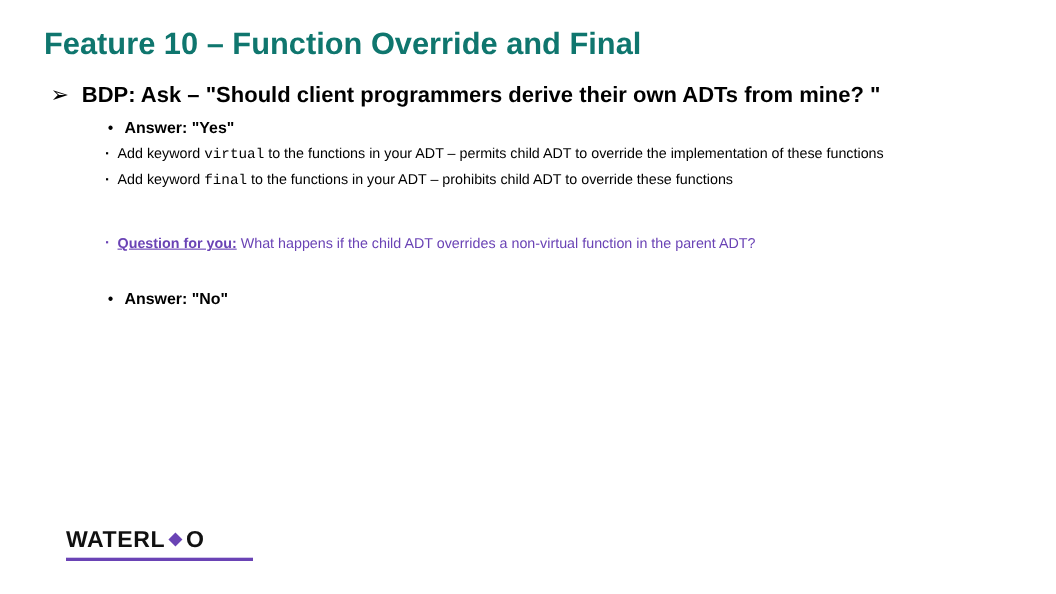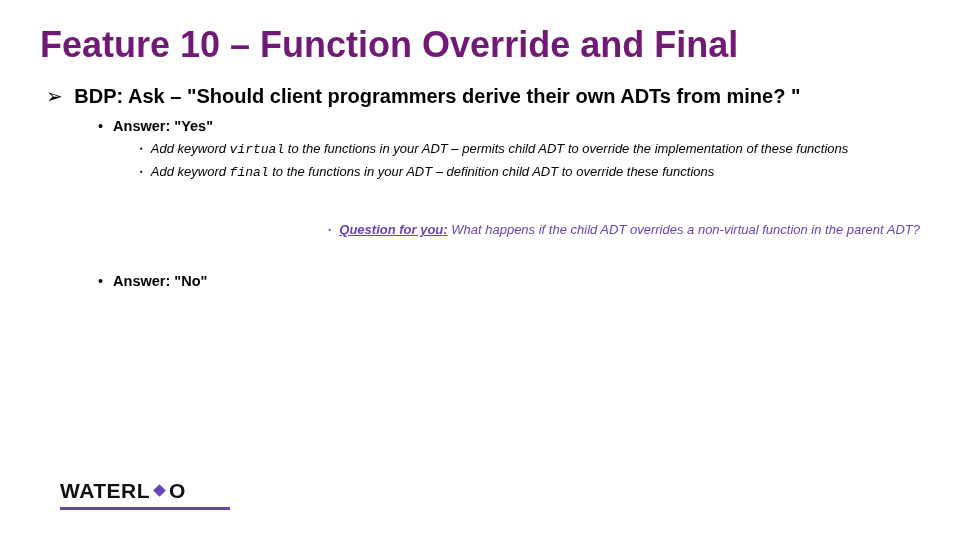--- a/index.html
+++ b/index.html
@@ -8,23 +8,23 @@
     height: 540px;
     font-family: Arial, Helvetica, sans-serif;
     background: #fff;
     position: relative;
     overflow: hidden;
   }
   .slide {
     padding: 24px 40px 0 40px;
   }
   .title {
-    font-size: 36px;
+    font-size: 28px;
     font-weight: bold;
-    color: #701a75;
+    color: #0f766e;
     margin-bottom: 18px;
   }
   .lvl1 {
     font-size: 20px;
     margin-left: 6px;
     margin-bottom: 10px;
   }
   .lvl1 .arrow {
     color: #000;
     font-family: Arial, sans-serif;
@@ -35,28 +35,27 @@
   .lvl2 {
     font-size: 14.5px;
     font-weight: bold;
     margin-left: 58px;
     margin-bottom: 6px;
     margin-top: 6px;
   }
   .lvl2 .bullet { margin-right: 10px; font-weight: normal; }
   .lvl3 {
     font-size: 13px;
-    margin-left: 100px;
+    margin-left: 56px;
     margin-bottom: 4px;
     line-height: 1.35;
-    font-style: italic;
   }
   .lvl3 .sq { font-size: 8px; position: relative; top: -2px; margin-right: 8px; }
   .lvl3 .mono { font-family: "Courier New", monospace; }
-  .lvl3.highlight { color: #6a43b5; font-weight: bold; text-align: right; }
+  .lvl3.highlight { color: #6a43b5; font-weight: bold; }
   .lvl3.highlight .qfy { text-decoration: underline; }
   .lvl3.highlight .rest { font-weight: normal; color: #6a43b5; }
   .spacer-md { height: 18px; }
   .spacer-lg { height: 24px; }
 
   
   .footer {
     position: absolute;
     left: 60px;
     bottom: 30px;
@@ -110,21 +109,21 @@
   </div>
 
   <div class="lvl2">
     <span class="bullet">•</span><span>Answer: "Yes"</span>
   </div>
 
   <div class="lvl3">
     <span class="sq">▪</span><span>Add keyword </span><span class="mono">virtual</span><span> to the functions in your ADT – permits child ADT to override the implementation of these functions</span>
   </div>
   <div class="lvl3">
-    <span class="sq">▪</span><span>Add keyword </span><span class="mono">final</span><span> to the functions in your ADT – definition child ADT to override these functions</span>
+    <span class="sq">▪</span><span>Add keyword </span><span class="mono">final</span><span> to the functions in your ADT – prohibits child ADT to override these functions</span>
   </div>
 
   <div class="spacer-md"></div>
 
 
   <div class="spacer-md"></div>
 
   <div class="lvl3 highlight">
     <span class="sq">▪</span><span class="qfy">Question for you:</span><span class="rest"> What happens if the child ADT overrides a non-virtual function in the parent ADT?</span>
   </div>

